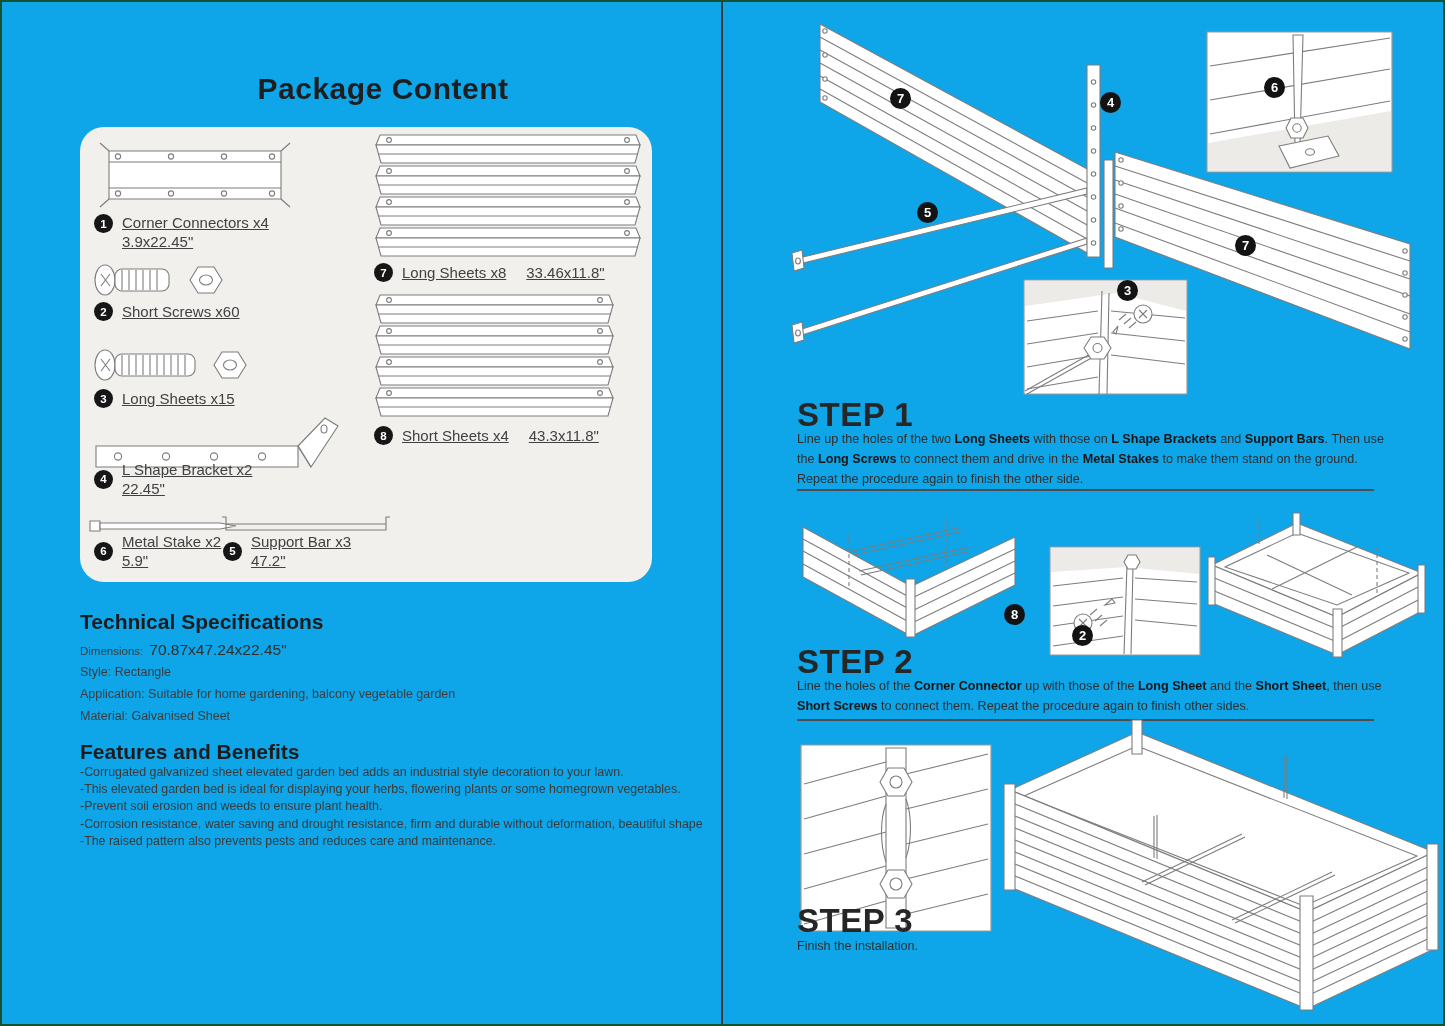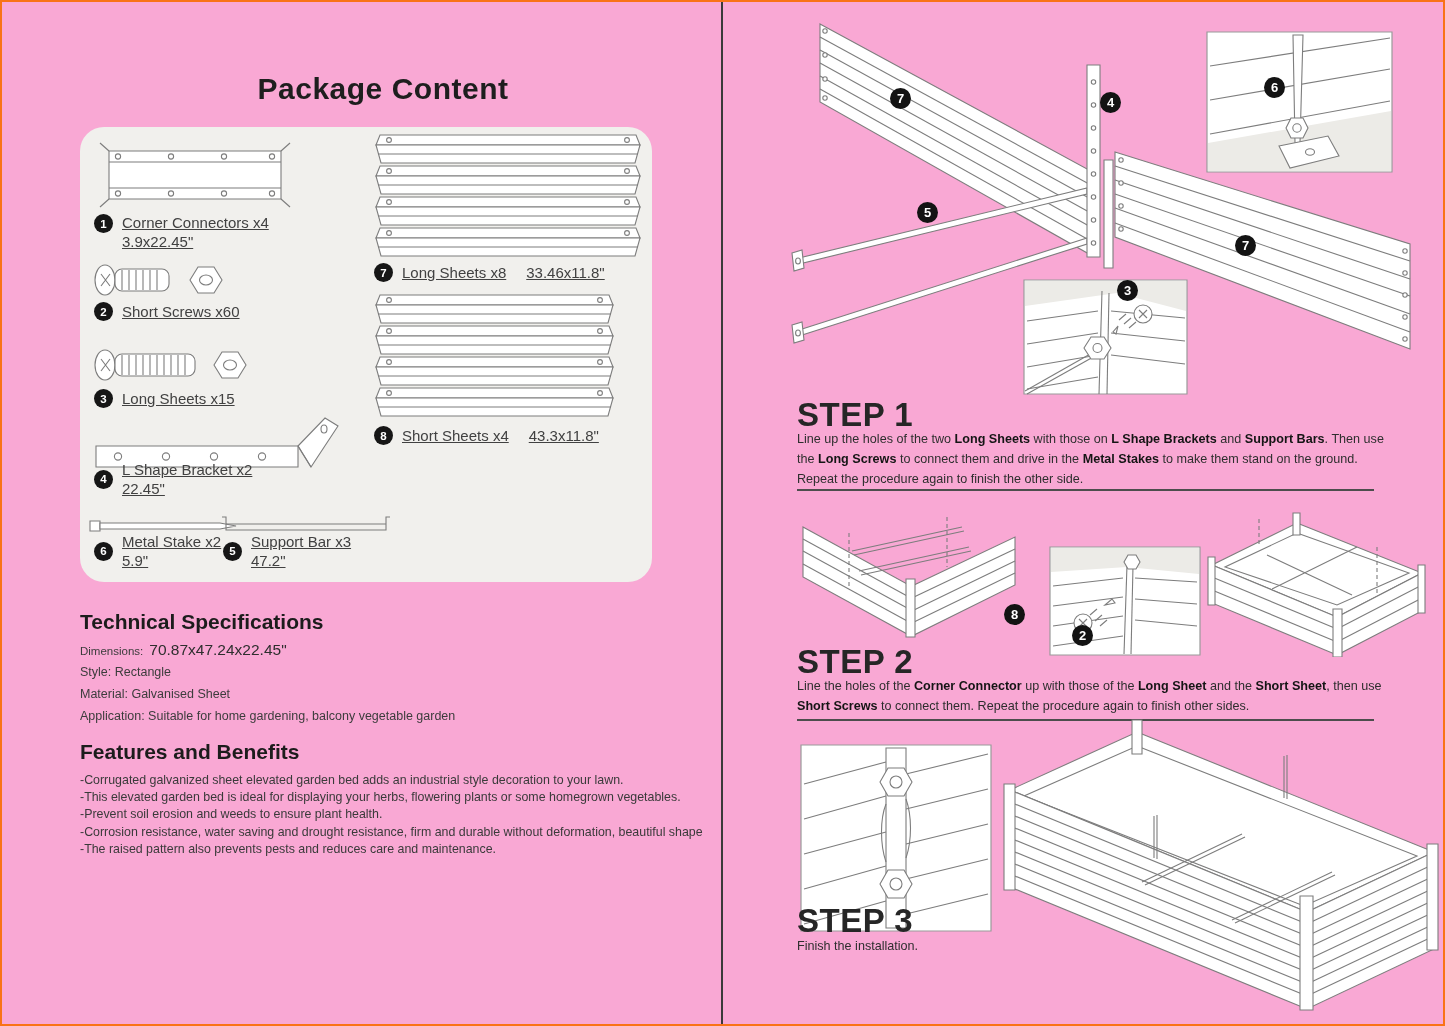--- a/index.html
+++ b/index.html
@@ -1,19 +1,19 @@
 <!DOCTYPE html>
 <html><head>
 <meta charset="utf-8">
 <style>
   * { margin:0; padding:0; box-sizing:border-box; }
   html,body { background:#fff; }
   body { font-family:"Liberation Sans", sans-serif; color:#333; }
-  .page { position:relative; width:1445px; height:1026px; background:#f9a8d4;
-          border:2px solid #f97316; overflow:hidden; }
+  .page { position:relative; width:1445px; height:1026px; background:#0ea5e9;
+          border:2px solid #14532d; overflow:hidden; }
   .divider { position:absolute; left:719px; top:0; width:2px; height:1022px; background:#3a3a3a; }
   .abs { position:absolute; }
 
   
   .pkg-title { position:absolute; top:70px; left:20px; width:722px; text-align:center;
                font-size:30px; font-weight:700; color:#1e1e1e; letter-spacing:.5px; }
   .pkg-box { position:absolute; left:78px; top:125px; width:572px; height:455px;
              background:#f1f0ed; border-radius:24px; }
   .item { position:absolute; display:flex; align-items:center; gap:9px; }
   .item.top { align-items:flex-start; }
@@ -23,21 +23,21 @@
            justify-content:center; }
   .item-text { font-size:15px; color:#414141; line-height:19px;text-decoration:underline; }
   .size-inline { margin-left:20px; }
 
   .spec-head { font-size:21px; font-weight:700; color:#1c1c1c; }
   .spec-dims { margin-top:7px; font-size:11.5px; color:#3c3c3c; }
   .spec-dims .dim-val { font-size:15.5px; color:#2e2e2e; margin-left:6px; }
   .spec-row { font-size:12.5px; color:#3c3c3c; margin-top:5px; line-height:17px; }
   .feat-head { font-size:21px; font-weight:700; color:#1c1c1c; }
   .feat-item { font-size:12.4px; color:#3a3a3a; line-height:17.2px; margin-top:0; }
-  .feat-list { margin-top:8px; }
+  .feat-list { }
 
   
   .step-h { position:absolute; font-size:33px; font-weight:700; color:#262626; letter-spacing:.5px; }
   .step-body { position:absolute; font-size:12.6px; color:#2e2e2e; line-height:1.58; }
   .step-body b { font-weight:700; color:#151515; }
   .hr { position:absolute; height:2px; background:#4d4d4d; }
 
   .diagram { position:absolute; }
   .callout { position:absolute; width:21px; height:21px; border-radius:50%; background:#131313;
              color:#fff; font-size:13px; font-weight:700; display:flex; align-items:center;
@@ -228,22 +228,22 @@
       <span class="item-text"><span>Short Sheets x4</span><span class="size-inline">43.3x11.8"</span></span>
     </div>
   </div>
 
   <div class="abs" style="left:78px;top:608px;width:620px">
     <div class="spec-head">Technical Specifications</div>
     <div class="spec-dims">
       <span>Dimensions:</span><span class="dim-val">70.87x47.24x22.45"</span>
     </div>
     <div class="spec-row">Style: Rectangle</div>
+    <div class="spec-row">Application: Suitable for home gardening, balcony vegetable garden</div>
     <div class="spec-row">Material: Galvanised Sheet</div>
-    <div class="spec-row">Application: Suitable for home gardening, balcony vegetable garden</div>
   </div>
 
   <div class="abs" style="left:78px;top:738px;width:625px">
     <div class="feat-head">Features and Benefits</div>
     <div class="feat-list">
       <div class="feat-item">-Corrugated galvanized sheet elevated garden bed adds an industrial style decoration to your lawn.</div>
       <div class="feat-item">-This elevated garden bed is ideal for displaying your herbs, flowering plants or some homegrown vegetables.</div>
       <div class="feat-item">-Prevent soil erosion and weeds to ensure plant health.</div>
       <div class="feat-item">-Corrosion resistance, water saving and drought resistance, firm and durable without deformation, beautiful shape</div>
       <div class="feat-item">-The raised pattern also prevents pests and reduces care and maintenance.</div>

